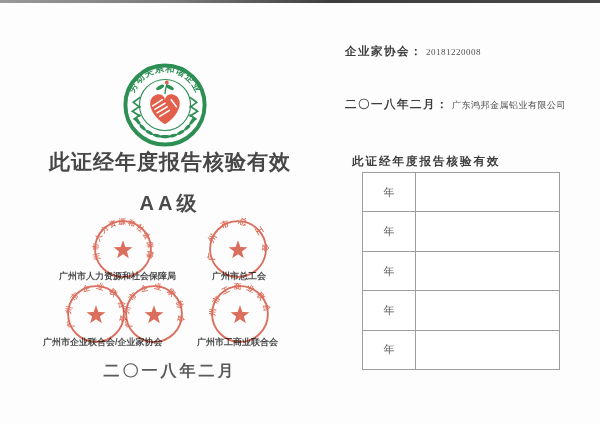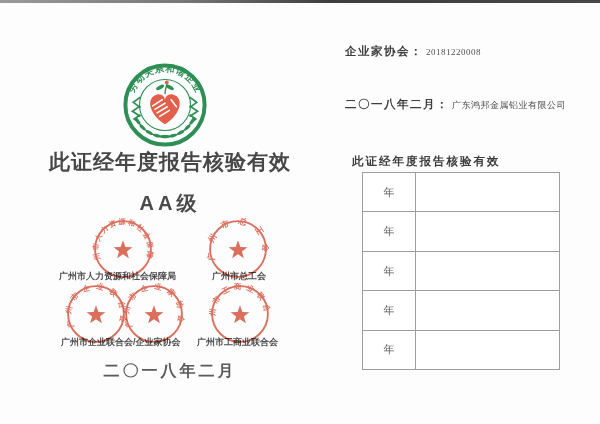--- a/index.html
+++ b/index.html
@@ -20,21 +20,21 @@
   .hand-line{stroke:#ffffff;stroke-width:1.7;fill:none;stroke-linecap:round;}
   .sprout-stem{stroke:#2e8f55;stroke-width:1.6;fill:none;stroke-linecap:round;}
   .bud{fill:#e2604b;}
   .title-1{position:absolute;left:25px;top:148px;width:290px;text-align:center;
         font-size:21px;font-weight:700;color:#474747;letter-spacing:1px;white-space:nowrap;}
   .title-2{position:absolute;left:25px;top:182px;width:290px;text-align:center;
         font-size:20px;font-weight:700;color:#4a4a4a;letter-spacing:4px;margin-top:8px;}
   .issuer{position:absolute;font-size:9px;font-weight:700;color:#4c4c4c;white-space:nowrap;z-index:1;}
   .issuer-0{left:59px;top:270px;}
   .issuer-1{left:212px;top:270px;}
-  .issuer-2{left:61px;top:336px;}
+  .issuer-2{left:43px;top:336px;}
   .issuer-3{left:197px;top:336px;}
   .seal{position:absolute;width:62px;height:62px;z-index:2;mix-blend-mode:multiply;opacity:.88;}
   .seal-0{left:92px;top:218px;}
   .seal-1{left:207px;top:218px;}
   .seal-2{left:65px;top:283px;}
   .seal-3{left:123px;top:283px;}
   .seal-4{left:209px;top:283px;}
   .seal-ring{fill:none;stroke:#d95c48;stroke-width:3;}
   .seal-star{fill:#d95c48;}
   .seal-text{fill:#d95c48;font-weight:700;text-anchor:middle;font-family:"Liberation Sans",sans-serif;}

